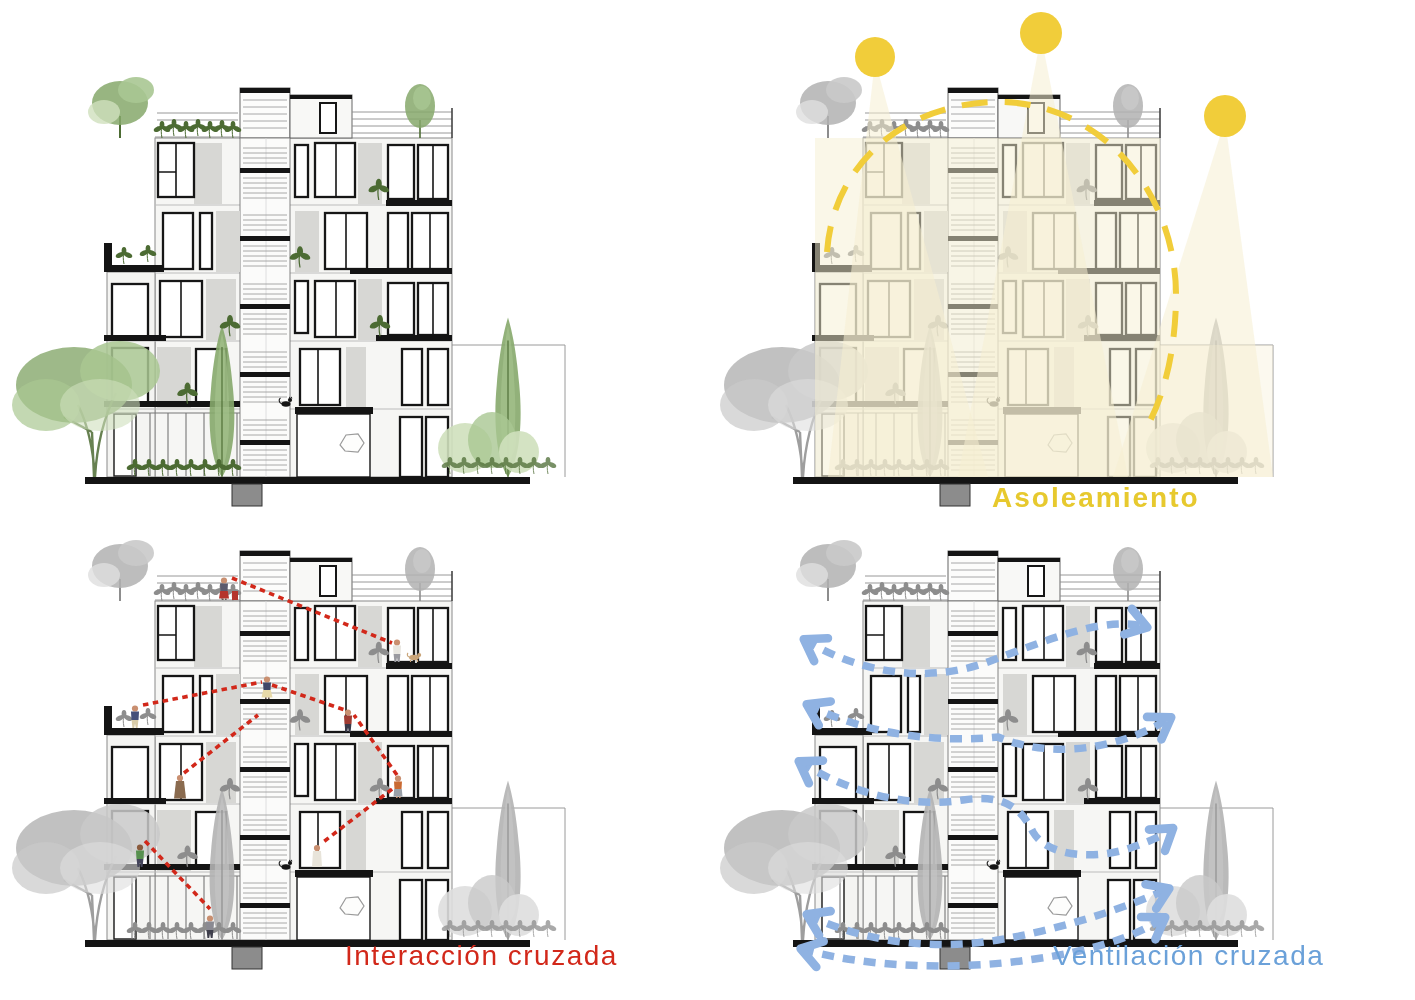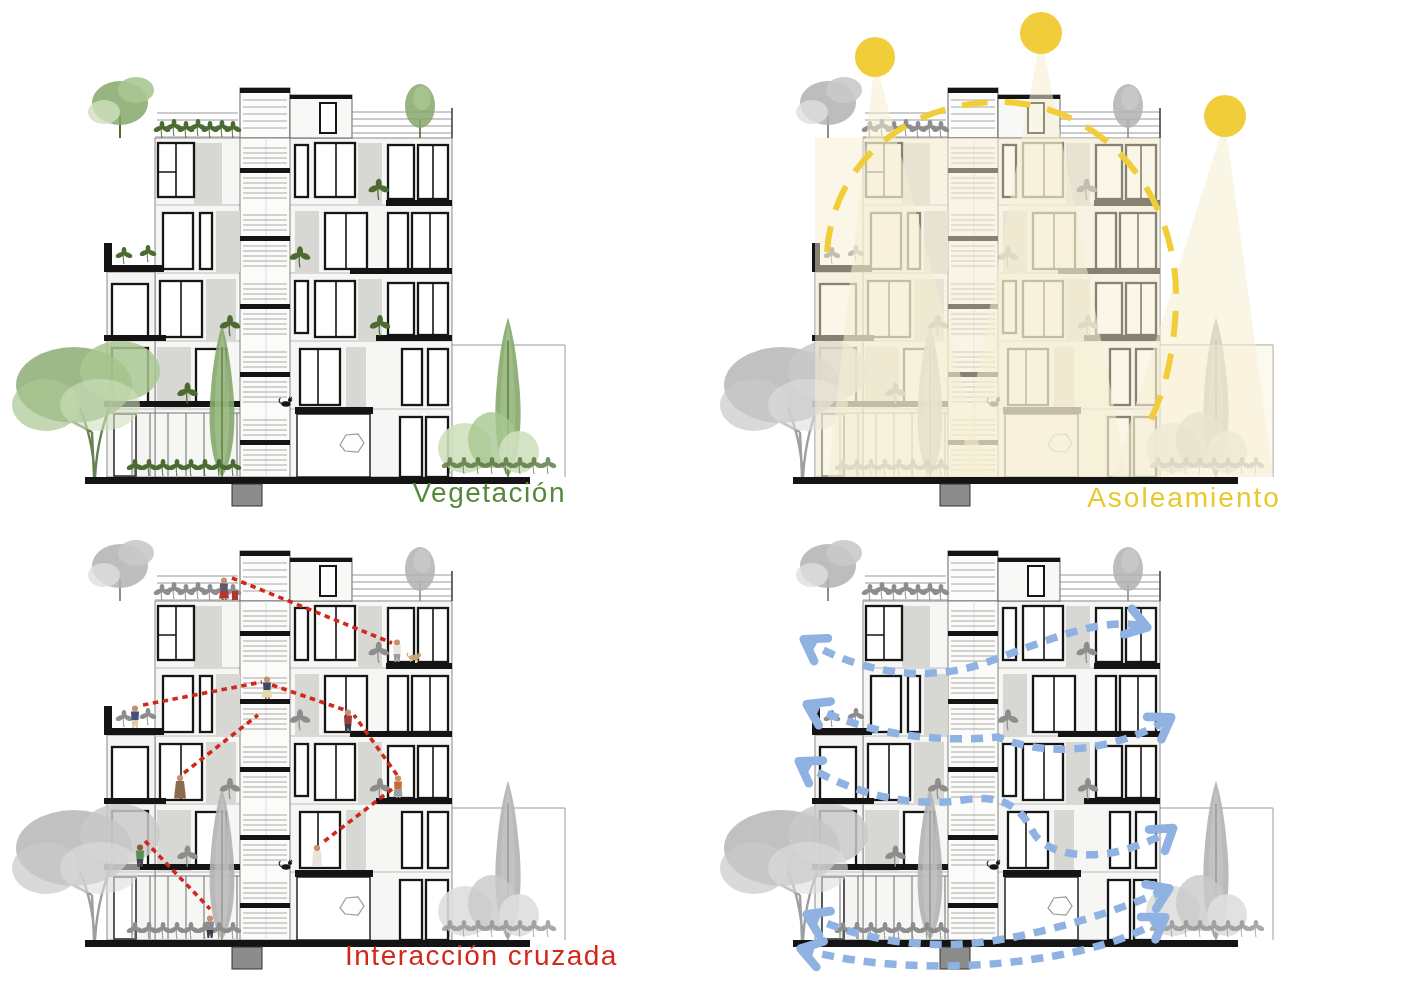--- a/index.html
+++ b/index.html
@@ -8,21 +8,21 @@
   .panel{position:absolute;width:707px;height:500px;}
   #q1{left:0;top:0}#q2{left:708px;top:0}#q3{left:0;top:500px}#q4{left:708px;top:500px}
   .panel svg{display:block;overflow:visible}
   
   .green-mode{--vA:#a9c792;--vB:#86a86b;--vC:#4c6b33;--vD:#cfe0bd;}
   .gray-mode{--vA:#c9c9c9;--vB:#b2b2b2;--vC:#8d8d8d;--vD:#dedede;}
   .v1{fill:var(--vA)}.v2{fill:var(--vB)}.v3{fill:var(--vC)}.v4{fill:var(--vD)}
   .v3s{stroke:var(--vC)}
   .caption{position:absolute;font-size:28px;letter-spacing:1.5px;white-space:nowrap;}
   .cap-green{color:var(--green);left:320px;top:477px;width:246px;text-align:right;}
-  .cap-yellow{color:var(--yellow);left:1040px;top:482px;width:288px;text-align:center;letter-spacing:2px;}
+  .cap-yellow{color:var(--yellow);left:992px;top:482px;width:288px;text-align:left;letter-spacing:2px;font-weight:bold;}
   .cap-red{color:var(--red);left:345px;top:940px;}
   .cap-blue{color:var(--blue);left:1053px;top:940px;}
   .sun{fill:var(--sun)}
   .beam{fill:var(--paleSun)}
   .sunArc{stroke:var(--sun);stroke-width:6;stroke-dasharray:26 17;fill:none;}
   .redline{stroke:var(--red);stroke-width:3.6;stroke-dasharray:5.5 4.5;fill:none;}
   .wind{stroke:var(--blueArrow);stroke-width:7.5;stroke-dasharray:12 9;fill:none;}
 </style>
 </head>
 <body>
@@ -337,17 +337,17 @@
         <path class="wind" marker-start="url(#mArr)" marker-end="url(#mArr)" d="M97 177 C160 215 230 219 285 197 C340 177 398 152 438 164"></path>
         <path class="wind" marker-start="url(#mArr)" marker-end="url(#mArr)" d="M100 242 C160 272 230 280 290 274 C350 299 420 282 462 255"></path>
         <path class="wind" marker-start="url(#mArr)" marker-end="url(#mArr)" d="M92 299 C145 332 205 345 255 337 C300 330 315 349 325 369 C340 395 390 397 425 384 C445 377 456 372 464 366"></path>
         <path class="wind" marker-start="url(#mArr)" marker-end="url(#mArr)" d="M100 452 C160 481 230 487 290 477 C350 467 412 447 460 426"></path>
         <path class="wind" marker-start="url(#mArr)" marker-end="url(#mArr)" d="M94 486 C160 505 250 507 320 497 C380 489 425 475 456 455"></path>
       </g>
     </g>
   </svg>
 </div>
 
-<div class="caption cap-green">Vegetación</div>
 <div class="caption cap-yellow">Asoleamiento</div>
 <div class="caption cap-red">Interacción cruzada</div>
+<div class="caption cap-blue">Ventilación cruzada</div>
 
 </div>
 
 </body></html>

